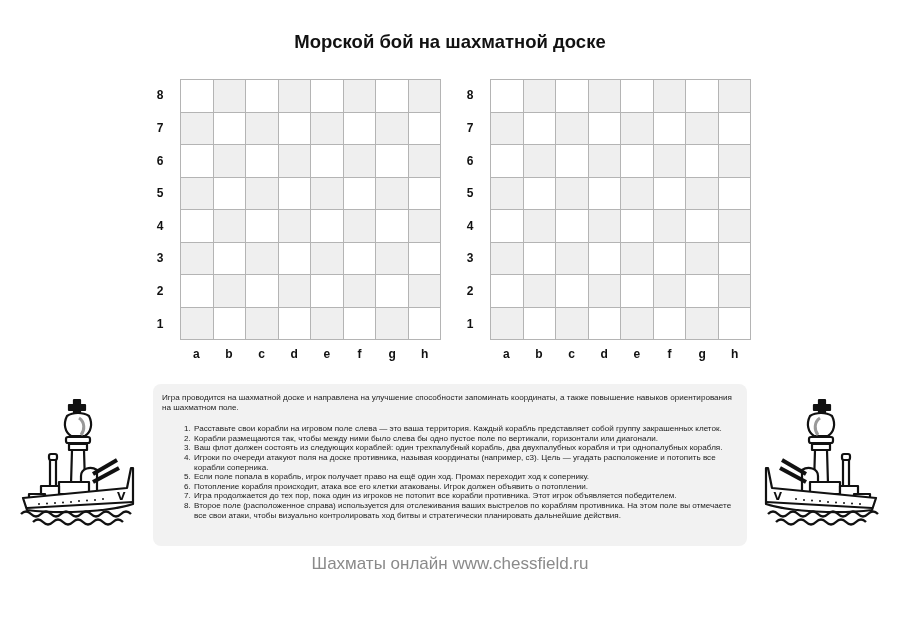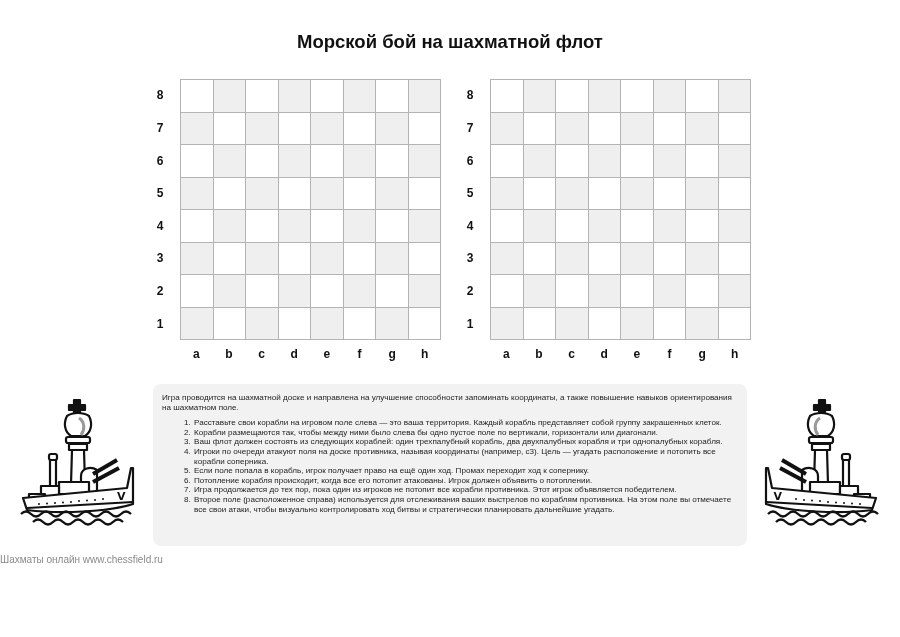--- a/index.html
+++ b/index.html
@@ -27,37 +27,37 @@
   .ranks span { flex: 1; display: flex; align-items: center; justify-content: center; font-size: 12px; font-weight: bold; color: #111; }
   .files { position: absolute; left: 0; top: 268px; width: 261px; height: 16px; display: flex; }
   .files span { flex: 1; text-align: center; font-size: 12px; font-weight: bold; color: #111; }
 
   .panel {
     position: absolute; left: 153px; top: 384px; width: 594px; height: 162px;
     background: #f2f2f2; border-radius: 8px;
     padding: 9px 10px 0 9px;
     font-size: 8.1px; line-height: 9.6px; color: #222;
   }
-  .panel .intro { margin-bottom: 6px; }
-  .panel ol { padding-left: 31px; }
+  .panel .intro { }
+  .panel ol { padding-left: 31px; margin-top: 12px; }
   .panel li { padding-left: 1px; }
 
   .footer {
     position: absolute; left: 0; top: 554px; width: 900px;
-    text-align: left; font-size: 10px; color: #8a8a8a;
+    text-align: center; font-size: 17px; color: #8a8a8a;
   }
 
   .ship { position: absolute; top: 394px; width: 120px; height: 132px; }
   .ship svg { width: 100%; height: 100%; }
   .ship.right svg { transform: scaleX(-1); }
 </style>
 </head>
 <body>
 
-<div class="title">Морской бой на шахматной флот</div>
+<div class="title">Морской бой на шахматной доске</div>
 
 <div class="board-wrap" style="left:180px;">
   <div class="ranks">
     <span>8</span>
     <span>7</span>
     <span>6</span>
     <span>5</span>
     <span>4</span>
     <span>3</span>
     <span>2</span>
@@ -320,19 +320,19 @@
 </div>
 
 <div class="panel">
   <p class="intro">Игра проводится на шахматной доске и направлена на улучшение способности запоминать координаты, а также повышение навыков ориентирования на шахматном поле.</p>
   <ol>
     <li>Расставьте свои корабли на игровом поле слева — это ваша территория. Каждый корабль представляет собой группу закрашенных клеток.</li>
     <li>Корабли размещаются так, чтобы между ними было слева бы одно пустое поле по вертикали, горизонтали или диагонали.</li>
     <li>Ваш флот должен состоять из следующих кораблей: один трехпалубный корабль, два двухпалубных корабля и три однопалубных корабля.</li>
     <li>Игроки по очереди атакуют поля на доске противника, называя координаты (например, c3). Цель — угадать расположение и потопить все корабли соперника.</li>
     <li>Если поле попала в корабль, игрок получает право на ещё один ход. Промах переходит ход к сопернику.</li>
-    <li>Потопление корабля происходит, когда все его потопит атакованы. Игрок должен объявить о потоплении.</li>
+    <li>Потопление корабля происходит, атака все его клетки атакованы. Игрок должен объявить о потоплении.</li>
     <li>Игра продолжается до тех пор, пока один из игроков не потопит все корабли противника. Этот игрок объявляется победителем.</li>
-    <li>Второе поле (расположенное справа) используется для отслеживания ваших выстрелов по кораблям противника. На этом поле вы отмечаете все свои атаки, чтобы визуально контролировать ход битвы и стратегически планировать дальнейшие угадать.</li>
+    <li>Второе поле (расположенное справа) используется для отслеживания ваших выстрелов по кораблям противника. На этом поле вы отмечаете все свои атаки, чтобы визуально контролировать ход битвы и стратегически планировать дальнейшие действия.</li>
   </ol>
 </div>
 
 <div class="footer">Шахматы онлайн www.chessfield.ru</div>
 
 </body></html>

